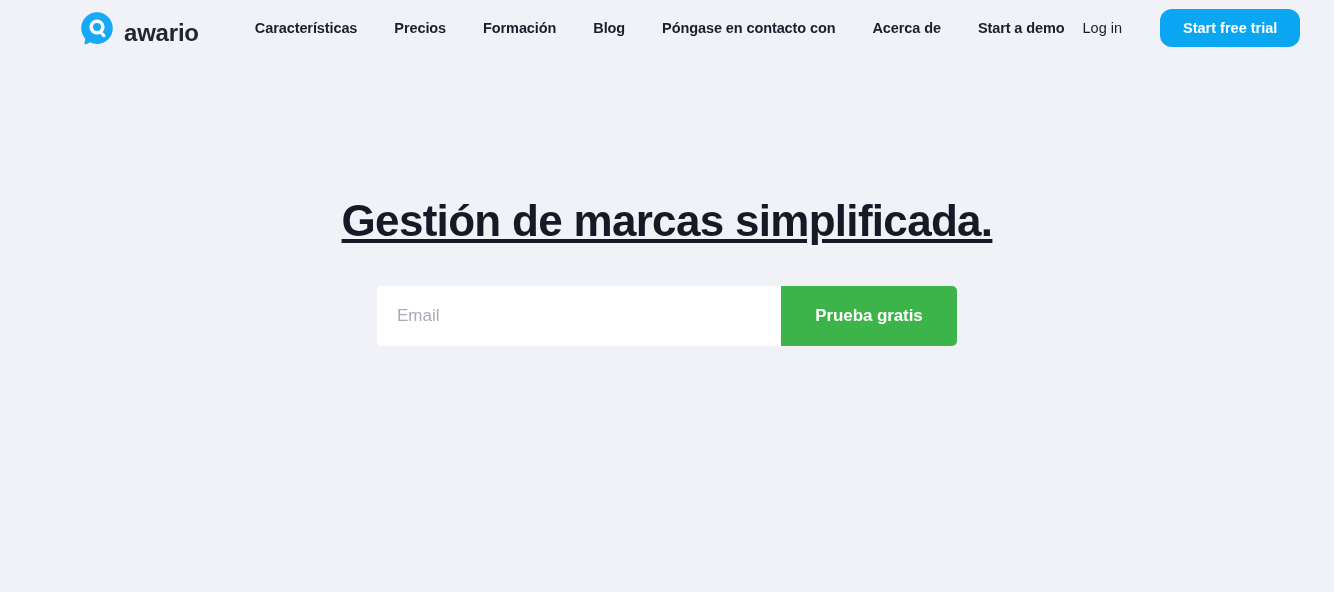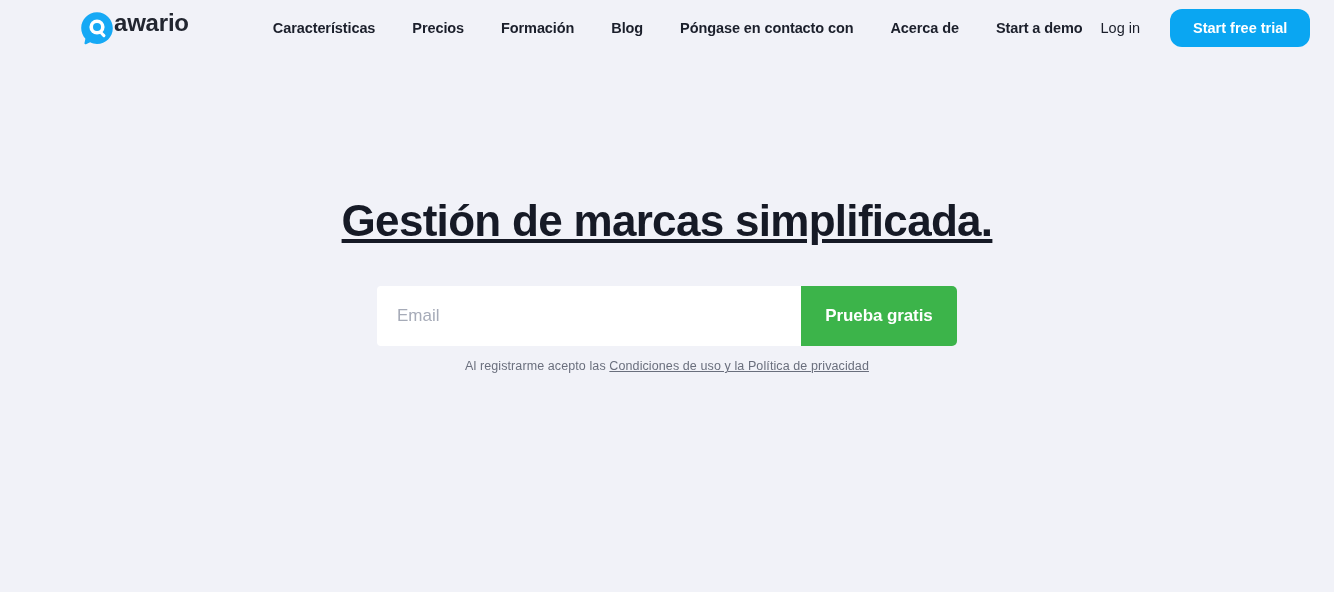--- a/index.html
+++ b/index.html
@@ -22,23 +22,24 @@
     height: 56px;
     display: flex;
     align-items: center;
     padding: 0 94px 0 80px;
     box-sizing: border-box;
     background: #f1f2f8;
   }
 
   .brand {
     display: flex;
-    align-items: flex-start;
+    align-items: flex-end;
+    gap: 10px;
     text-decoration: none;
-    margin-right: 84px;
+    margin-right: 56px;
   }
 
   .brand-mark {
     width: 34px;
     height: 34px;
     display: block;
     flex: 0 0 auto;
   }
 
   .brand-name {
@@ -62,21 +63,21 @@
     color: #1b1f2b;
     text-decoration: none;
     white-space: nowrap;
     letter-spacing: -0.1px;
     cursor: pointer;
   }
 
   .header-right {
     display: flex;
     align-items: center;
-    gap: 30px;
+    gap: 38px;
     margin-left: 18px;
   }
 
   .login-link {
     font-size: 14.5px;
     font-weight: 400;
     color: #1b1f2b;
     text-decoration: none;
     white-space: nowrap;
     cursor: pointer;
@@ -145,21 +146,21 @@
     font-size: 17px;
     color: #701a75;
   }
   .email-input::placeholder {
     color: #a6abb8;
     opacity: 1;
   }
 
   .submit-button {
     flex: 0 0 auto;
-    width: 156px;
+    width: 176px;
     border: 0;
     border-radius: 0 5px 5px 0;
     background: #3cb44a;
     color: #ffffff;
     font-family: inherit;
     font-size: 17px;
     font-weight: 700;
     cursor: pointer;
     letter-spacing: -0.1px;
   }
@@ -213,17 +214,14 @@
 <main class="hero">
 
   <h1 class="hero-title">Gestión de marcas simplificada.</h1>
 
 
   <form class="signup-form">
     <input class="email-input" type="email" placeholder="Email" style="">
     <button class="submit-button" type="submit">Prueba gratis</button>
   </form>
 
-  <p class="legal">
-    <span>Al registrarme acepto las </span><a class="legal-link" href="#">Condiciones de uso y la Política de privacidad</a>
-  </p>
 
 </main>
 
 </body></html>

